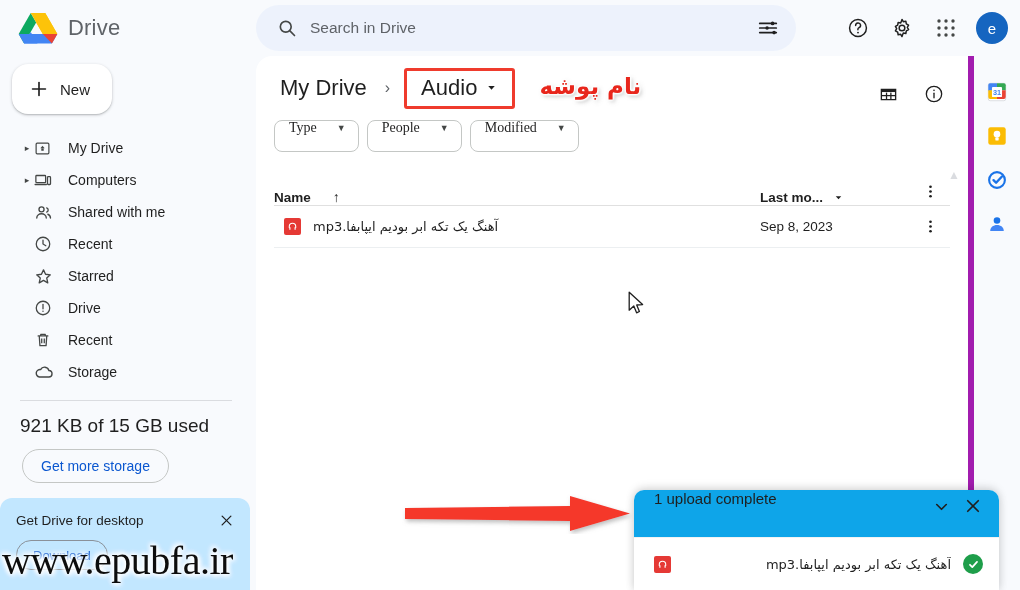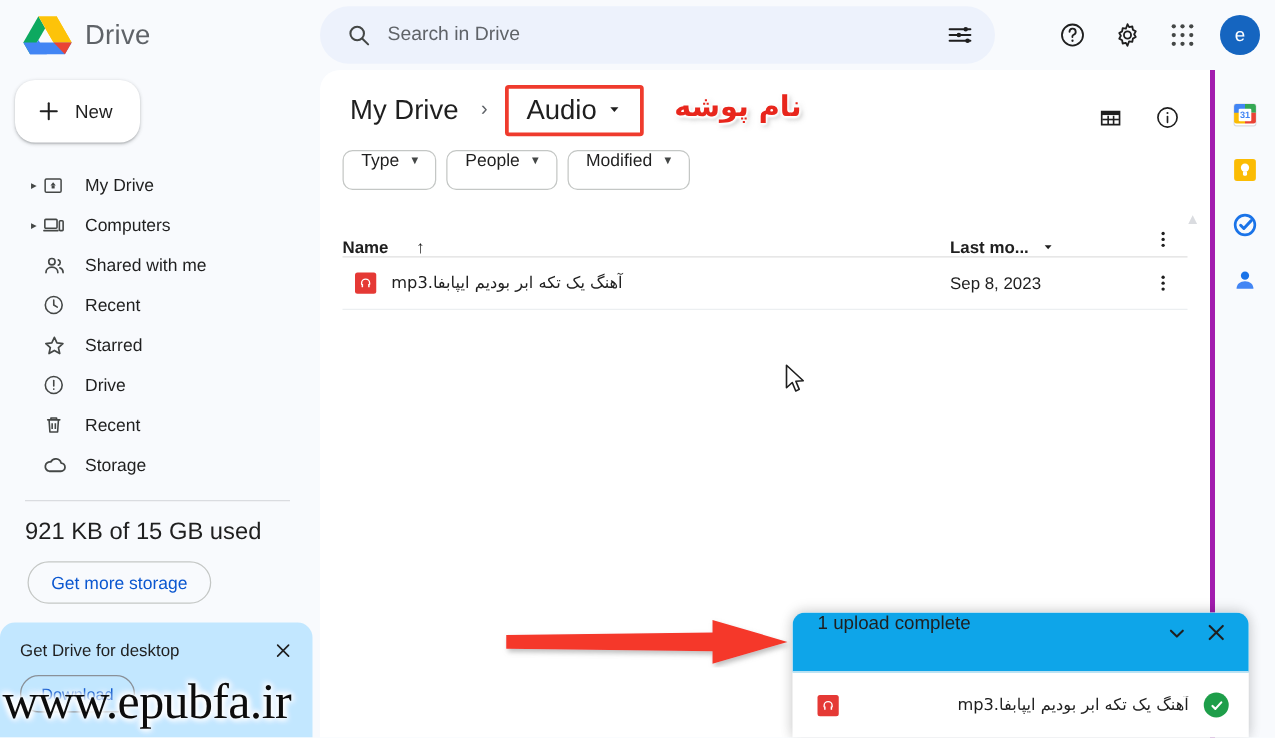--- a/index.html
+++ b/index.html
@@ -200,23 +200,23 @@
   .viewtools {
     position: absolute; right: 14px; top: 18px;
     display: flex; align-items: center; gap: 6px;
   }
 
   .chips { display: flex; gap: 8px; padding: 0 0 0 18px; }
   .chip {
     height: 32px; padding: 0 12px 16px 14px;
     border: 1px solid #c4c7c5; border-radius: 8px;
     background: transparent; cursor: pointer;
-    display: flex; align-items: center; gap: 8px;
+    display: flex; align-items: center; gap: 20px;
     font-size: 14px; color: #1f1f1f;
-    font-family: Liberation Sans, sans-serif;
+    font-family: Liberation Serif, serif;
   }
   .chip-caret { font-size: 9px; color: #444746; }
 
   
   .table { margin-top: 20px; padding: 0 18px 0 18px; }
   .thead {
     display: flex; align-items: flex-end;
     height: 34px; border-bottom: 1px solid #e0e0e0;
     font-size: 13.5px; color: #1f1f1f; font-weight: bold;
   }
@@ -254,21 +254,21 @@
   .scroll-arrow {
     position: absolute; right: 8px; top: 112px;
     color: #dadce0; font-size: 12px; cursor: pointer;
   }
 
   
   .rail {
     position: absolute; right: 0; top: 56px;
     width: 52px; height: 534px;
     background: #f8fafd;
-    border-left: 4px solid #a21caf;
+    border-left: 6px solid #a21caf;
     display: flex; flex-direction: column; align-items: center;
     padding-top: 20px; gap: 12px;
   }
   .rail-btn {
     width: 32px; height: 32px; border-radius: 8px;
     display: flex; align-items: center; justify-content: center;
     cursor: pointer; background: transparent; border: 0;
   }
 
   

